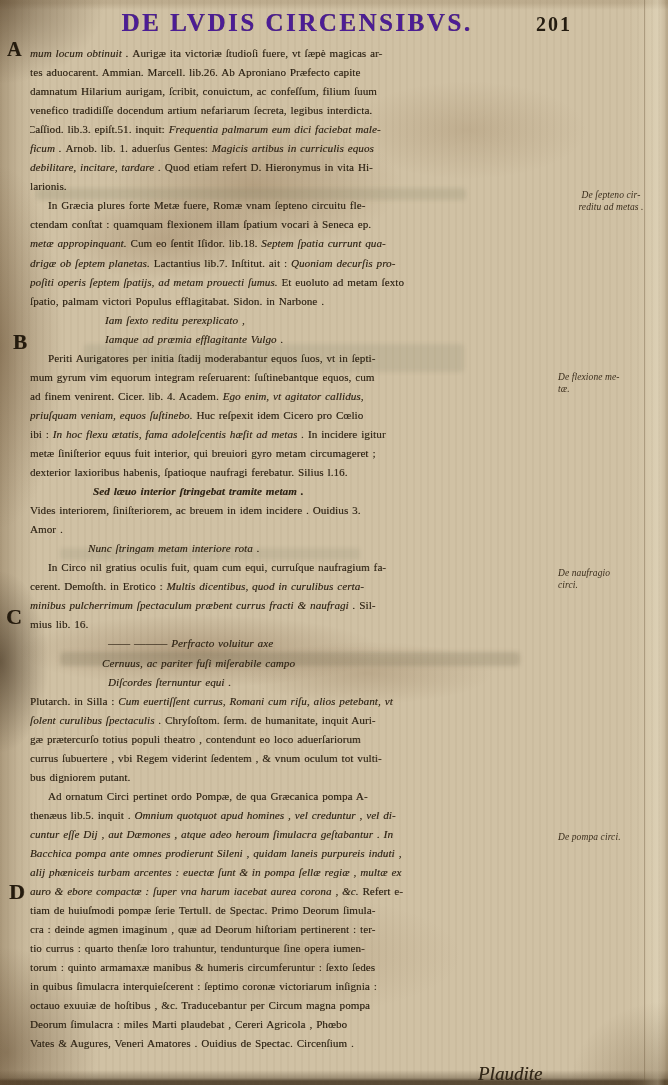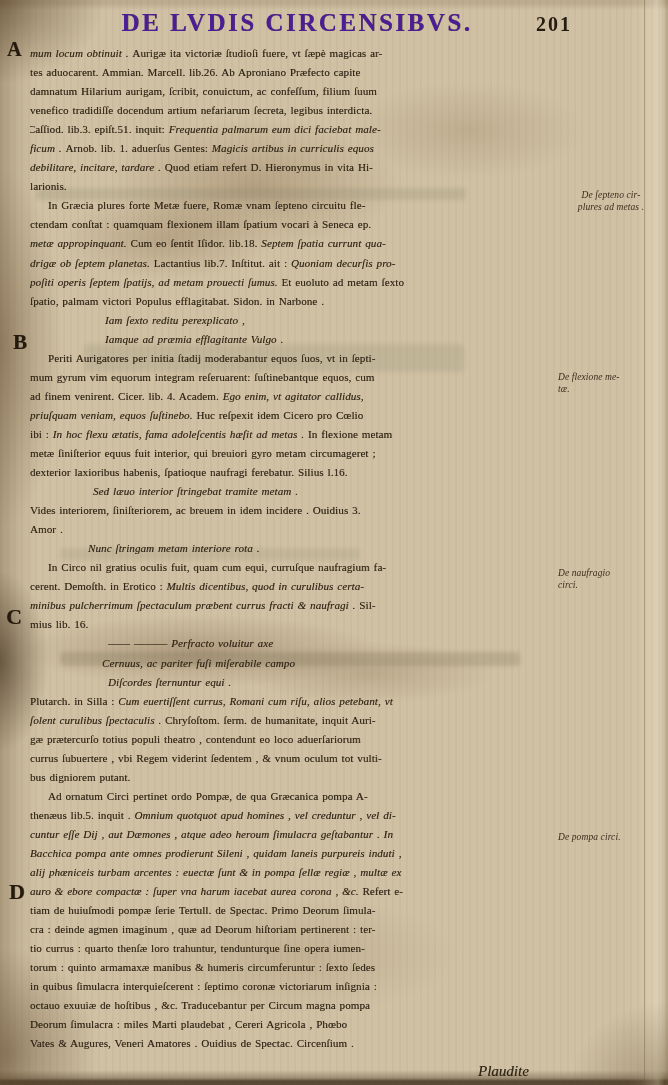--- a/index.html
+++ b/index.html
@@ -50,21 +50,21 @@
   }
   .line{white-space:nowrap;height:19.05px;}
   .it{font-style:italic;}
   .ro{font-style:normal;}
   .ind-none{padding-left:0;}
   .ind-hang{margin-left:-9px;}
   .ind-para{padding-left:18px;}
   .ind-va{padding-left:75px;}
   .ind-vb{padding-left:72px;}
   .ind-vc{padding-left:78px;}
-  .ind-qa{padding-left:63px;}
+  .ind-qa{padding-left:63px;font-weight:bold;}
   .ind-qb{padding-left:58px;}
 
   .margin-letter{
     position:absolute;font-weight:bold;color:#241b0e;
     text-shadow:0.4px 0.4px 0.4px rgba(40,25,10,0.5);
   }
   .ml-a{top:38px;left:7px;font-size:20px;}
   .ml-b{top:330px;left:13px;font-size:21px;}
   .ml-c{top:604px;left:6px;font-size:22px;}
   .ml-d{top:879px;left:9px;font-size:22px;}
@@ -72,21 +72,21 @@
   .mnote{
     position:absolute;left:558px;width:106px;font-size:9.5px;line-height:11.5px;
     font-style:italic;color:#3a2d1c;letter-spacing:0.1px;
   }
   .mn-1{top:190px;text-align:center;}
   .mn-2{top:372px;}
   .mn-3{top:568px;}
   .mn-4{top:818px;margin-top:14px;}
 
   .catchword{
-    position:absolute;top:1063px;left:478px;font-style:italic;font-size:15px;
+    position:absolute;top:1063px;left:478px;font-style:italic;font-size:19px;
     color:#2f2516;text-shadow:0.3px 0.3px 0.3px rgba(40,25,10,0.45);
   }
 </style>
 </head>
 <body>
 
 <div class="crease"></div>
 <div class="bleed b1"></div>
 <div class="bleed b2"></div>
 <div class="bleed b3"></div>
@@ -116,21 +116,21 @@
     <div class="line ind-none"><span class="it">metæ appropinquant. </span><span class="ro">Cum eo ſentit Iſidor. lib.18. </span><span class="it">Septem ſpatia currunt qua-</span></div>
     <div class="line ind-none"><span class="it">drigæ ob ſeptem planetas. </span><span class="ro">Lactantius lib.7. Inſtitut. ait : </span><span class="it">Quoniam decurſis pro-</span></div>
     <div class="line ind-none"><span class="it">poſiti operis ſeptem ſpatijs, ad metam prouecti ſumus. </span><span class="ro">Et euoluto ad metam ſexto</span></div>
     <div class="line ind-none"><span class="ro">ſpatio, palmam victori Populus efflagitabat. Sidon. in Narbone .</span></div>
     <div class="line ind-va"><span class="it">Iam ſexto reditu perexplicato ,</span></div>
     <div class="line ind-va"><span class="it">Iamque ad præmia efflagitante Vulgo .</span></div>
     <div class="line ind-para"><span class="ro">Periti Aurigatores per initia ſtadij moderabantur equos ſuos, vt in ſepti-</span></div>
     <div class="line ind-none"><span class="ro">mum gyrum vim equorum integram reſeruarent: ſuſtinebantque equos, cum</span></div>
     <div class="line ind-none"><span class="ro">ad finem venirent. Cicer. lib. 4. Academ. </span><span class="it">Ego enim,  vt agitator callidus,</span></div>
     <div class="line ind-none"><span class="it">priuſquam veniam, equos ſuſtinebo. </span><span class="ro">Huc reſpexit idem Cicero pro Cœlio</span></div>
-    <div class="line ind-none"><span class="ro">ibi : </span><span class="it">In hoc flexu ætatis, fama adoleſcentis hæſit ad metas . </span><span class="ro">In flexione metam</span></div>
+    <div class="line ind-none"><span class="ro">ibi : </span><span class="it">In hoc flexu ætatis, fama adoleſcentis hæſit ad metas . </span><span class="ro">In incidere igitur</span></div>
     <div class="line ind-none"><span class="ro">metæ ſiniſterior equus fuit interior,  qui breuiori gyro metam circumageret ;</span></div>
     <div class="line ind-none"><span class="ro">dexterior laxioribus habenis, ſpatioque naufragi ferebatur. Silius l.16.</span></div>
     <div class="line ind-qa"><span class="it">Sed læuo interior ſtringebat tramite metam .</span></div>
     <div class="line ind-none"><span class="ro">Vides interiorem, ſiniſteriorem, ac breuem in idem incidere .  Ouidius 3.</span></div>
     <div class="line ind-none"><span class="ro">Amor .</span></div>
     <div class="line ind-qb"><span class="it">Nunc ſtringam metam interiore rota .</span></div>
     <div class="line ind-para"><span class="ro">In Circo nil gratius oculis fuit, quam cum equi, curruſque naufragium fa-</span></div>
     <div class="line ind-none"><span class="ro">cerent. Demoſth. in Erotico : </span><span class="it">Multis dicentibus,  quod in curulibus certa-</span></div>
     <div class="line ind-none"><span class="it">minibus pulcherrimum ſpectaculum præbent currus fracti &amp; naufragi . </span><span class="ro">Sil-</span></div>
     <div class="line ind-none"><span class="ro">mius lib. 16.</span></div>
@@ -153,21 +153,21 @@
     <div class="line ind-none"><span class="ro">tio currus :  quarto thenſæ loro trahuntur,  tendunturque ſine opera iumen-</span></div>
     <div class="line ind-none"><span class="ro">torum :  quinto armamaxæ manibus &amp; humeris circumferuntur :  ſexto ſedes</span></div>
     <div class="line ind-none"><span class="ro">in quibus ſimulacra interquieſcerent : ſeptimo coronæ victoriarum inſignia :</span></div>
     <div class="line ind-none"><span class="ro">octauo exuuiæ de hoſtibus , &amp;c.  Traducebantur per Circum magna pompa</span></div>
     <div class="line ind-none"><span class="ro">Deorum  ſimulacra  :  miles  Marti  plaudebat ,  Cereri  Agricola ,  Phœbo</span></div>
     <div class="line ind-none"><span class="ro">Vates &amp; Augures,  Veneri Amatores .  Ouidius de Spectac. Circenſium .</span></div>
   </div>
 
 <div class="mnote mn-1">
   <span>De ſepteno cir-</span><br>
-  <span>plures ad metas .</span>
+  <span>reditu ad metas .</span>
 </div>
 <div class="mnote mn-2">
   <span>De flexione me-</span><br>
   <span>tæ.</span>
 </div>
 <div class="mnote mn-3">
   <span>De naufragio</span><br>
   <span>circi.</span>
 </div>
 <div class="mnote mn-4">

